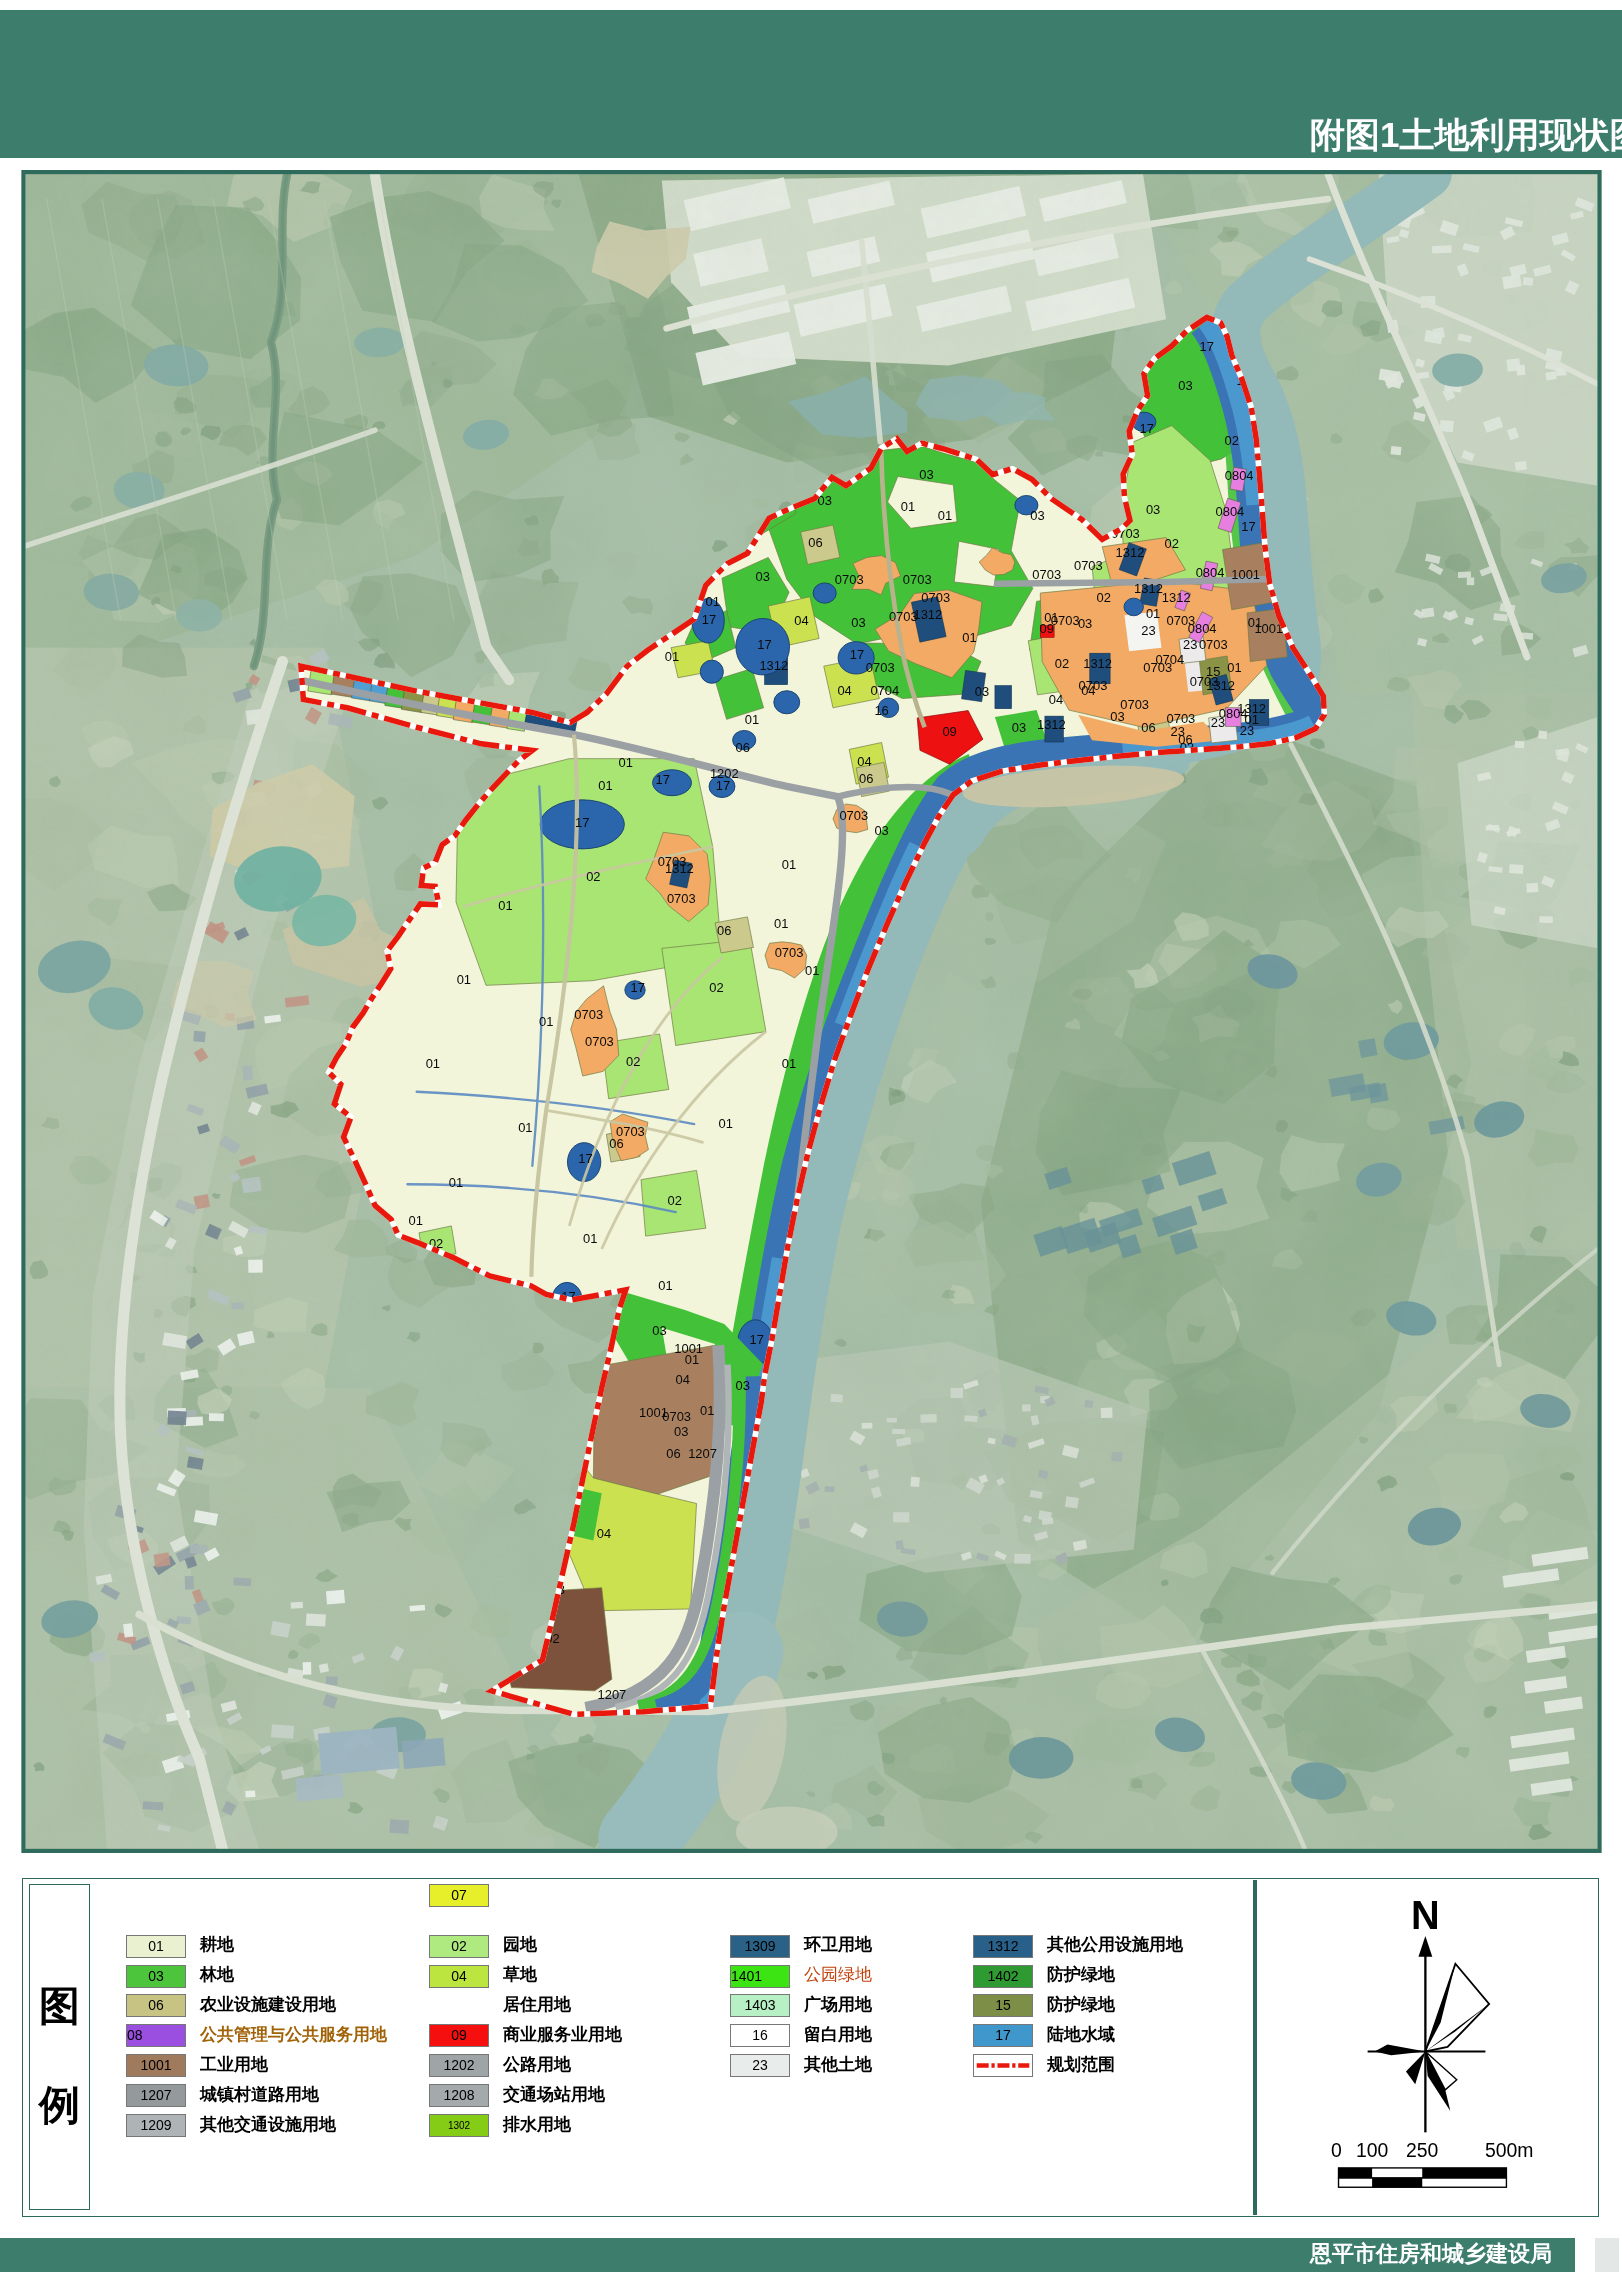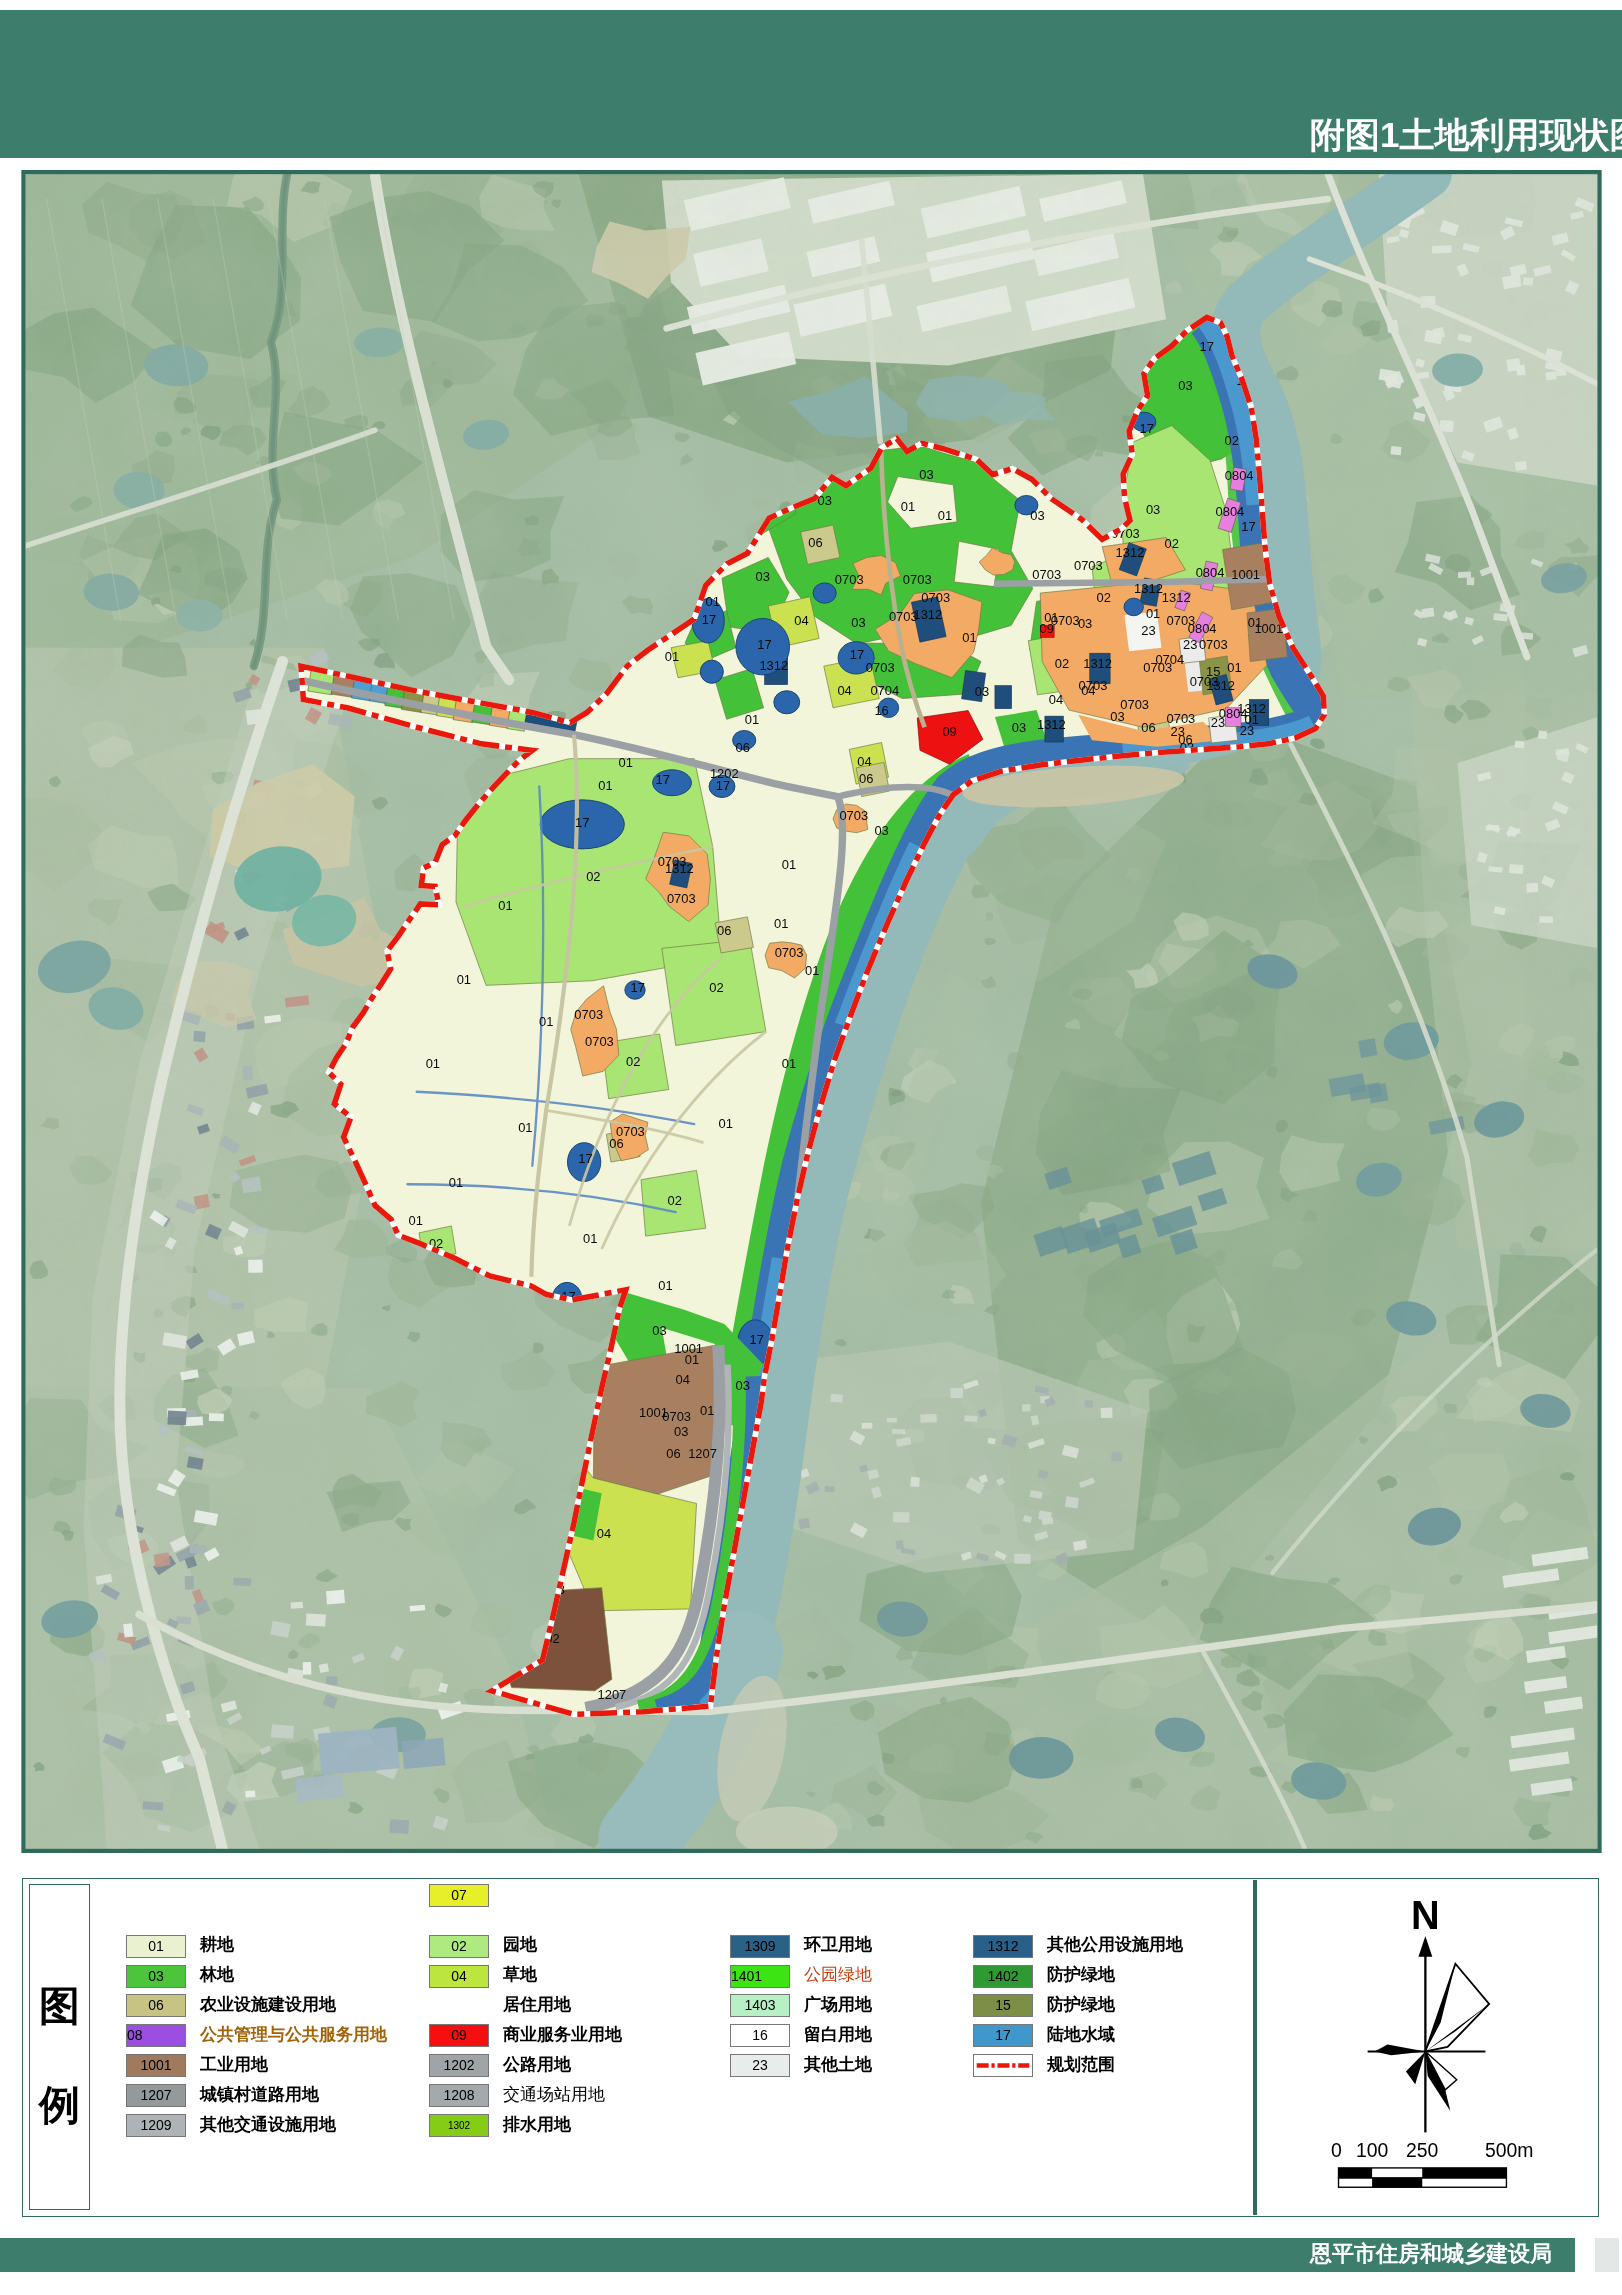--- a/index.html
+++ b/index.html
@@ -1556,21 +1556,21 @@
 <div style="position:absolute;left:429px;top:2024px;width:60px;height:23px;background:#f50f0f;border:0.9px solid #777;box-sizing:border-box;text-align:center;font-size:14px;line-height:21px;color:#000">09</div>
 
 <div style="position:absolute;left:503px;top:2023px;font-size:17px;font-weight:bold;color:#000;white-space:nowrap">商业服务业用地</div>
 
 <div style="position:absolute;left:429px;top:2054px;width:60px;height:23px;background:#9fa5a7;border:0.9px solid #777;box-sizing:border-box;text-align:center;font-size:14px;line-height:21px;color:#000">1202</div>
 
 <div style="position:absolute;left:503px;top:2053px;font-size:17px;font-weight:bold;color:#000;white-space:nowrap">公路用地</div>
 
 <div style="position:absolute;left:429px;top:2084px;width:60px;height:23px;background:#a4a9ab;border:0.9px solid #777;box-sizing:border-box;text-align:center;font-size:14px;line-height:21px;color:#000">1208</div>
 
-<div style="position:absolute;left:503px;top:2083px;font-size:17px;font-weight:normal;color:#000;white-space:nowrap">交通场站用地</div>
+<div style="position:absolute;left:503px;top:2083px;font-size:17px;font-weight:bold;color:#000;white-space:nowrap">交通场站用地</div>
 
 <div style="position:absolute;left:429px;top:2114px;width:60px;height:23px;background:#84cc16;border:0.9px solid #777;box-sizing:border-box;text-align:center;font-size:10px;line-height:21px;color:#000">1302</div>
 
 <div style="position:absolute;left:503px;top:2113px;font-size:17px;font-weight:bold;color:#000;white-space:nowrap">排水用地</div>
 
 <div style="position:absolute;left:730px;top:1935px;width:60px;height:23px;background:#2a6187;border:0.9px solid #777;box-sizing:border-box;text-align:center;font-size:14px;line-height:21px;color:#000">1309</div>
 
 <div style="position:absolute;left:804px;top:1933px;font-size:17px;font-weight:bold;color:#000;white-space:nowrap">环卫用地</div>
 
 <div style="position:absolute;left:730px;top:1965px;width:60px;height:23px;background:#3ce414;border:0.9px solid #777;box-sizing:border-box;text-align:left;font-size:14px;line-height:21px;color:#000">1401</div>

